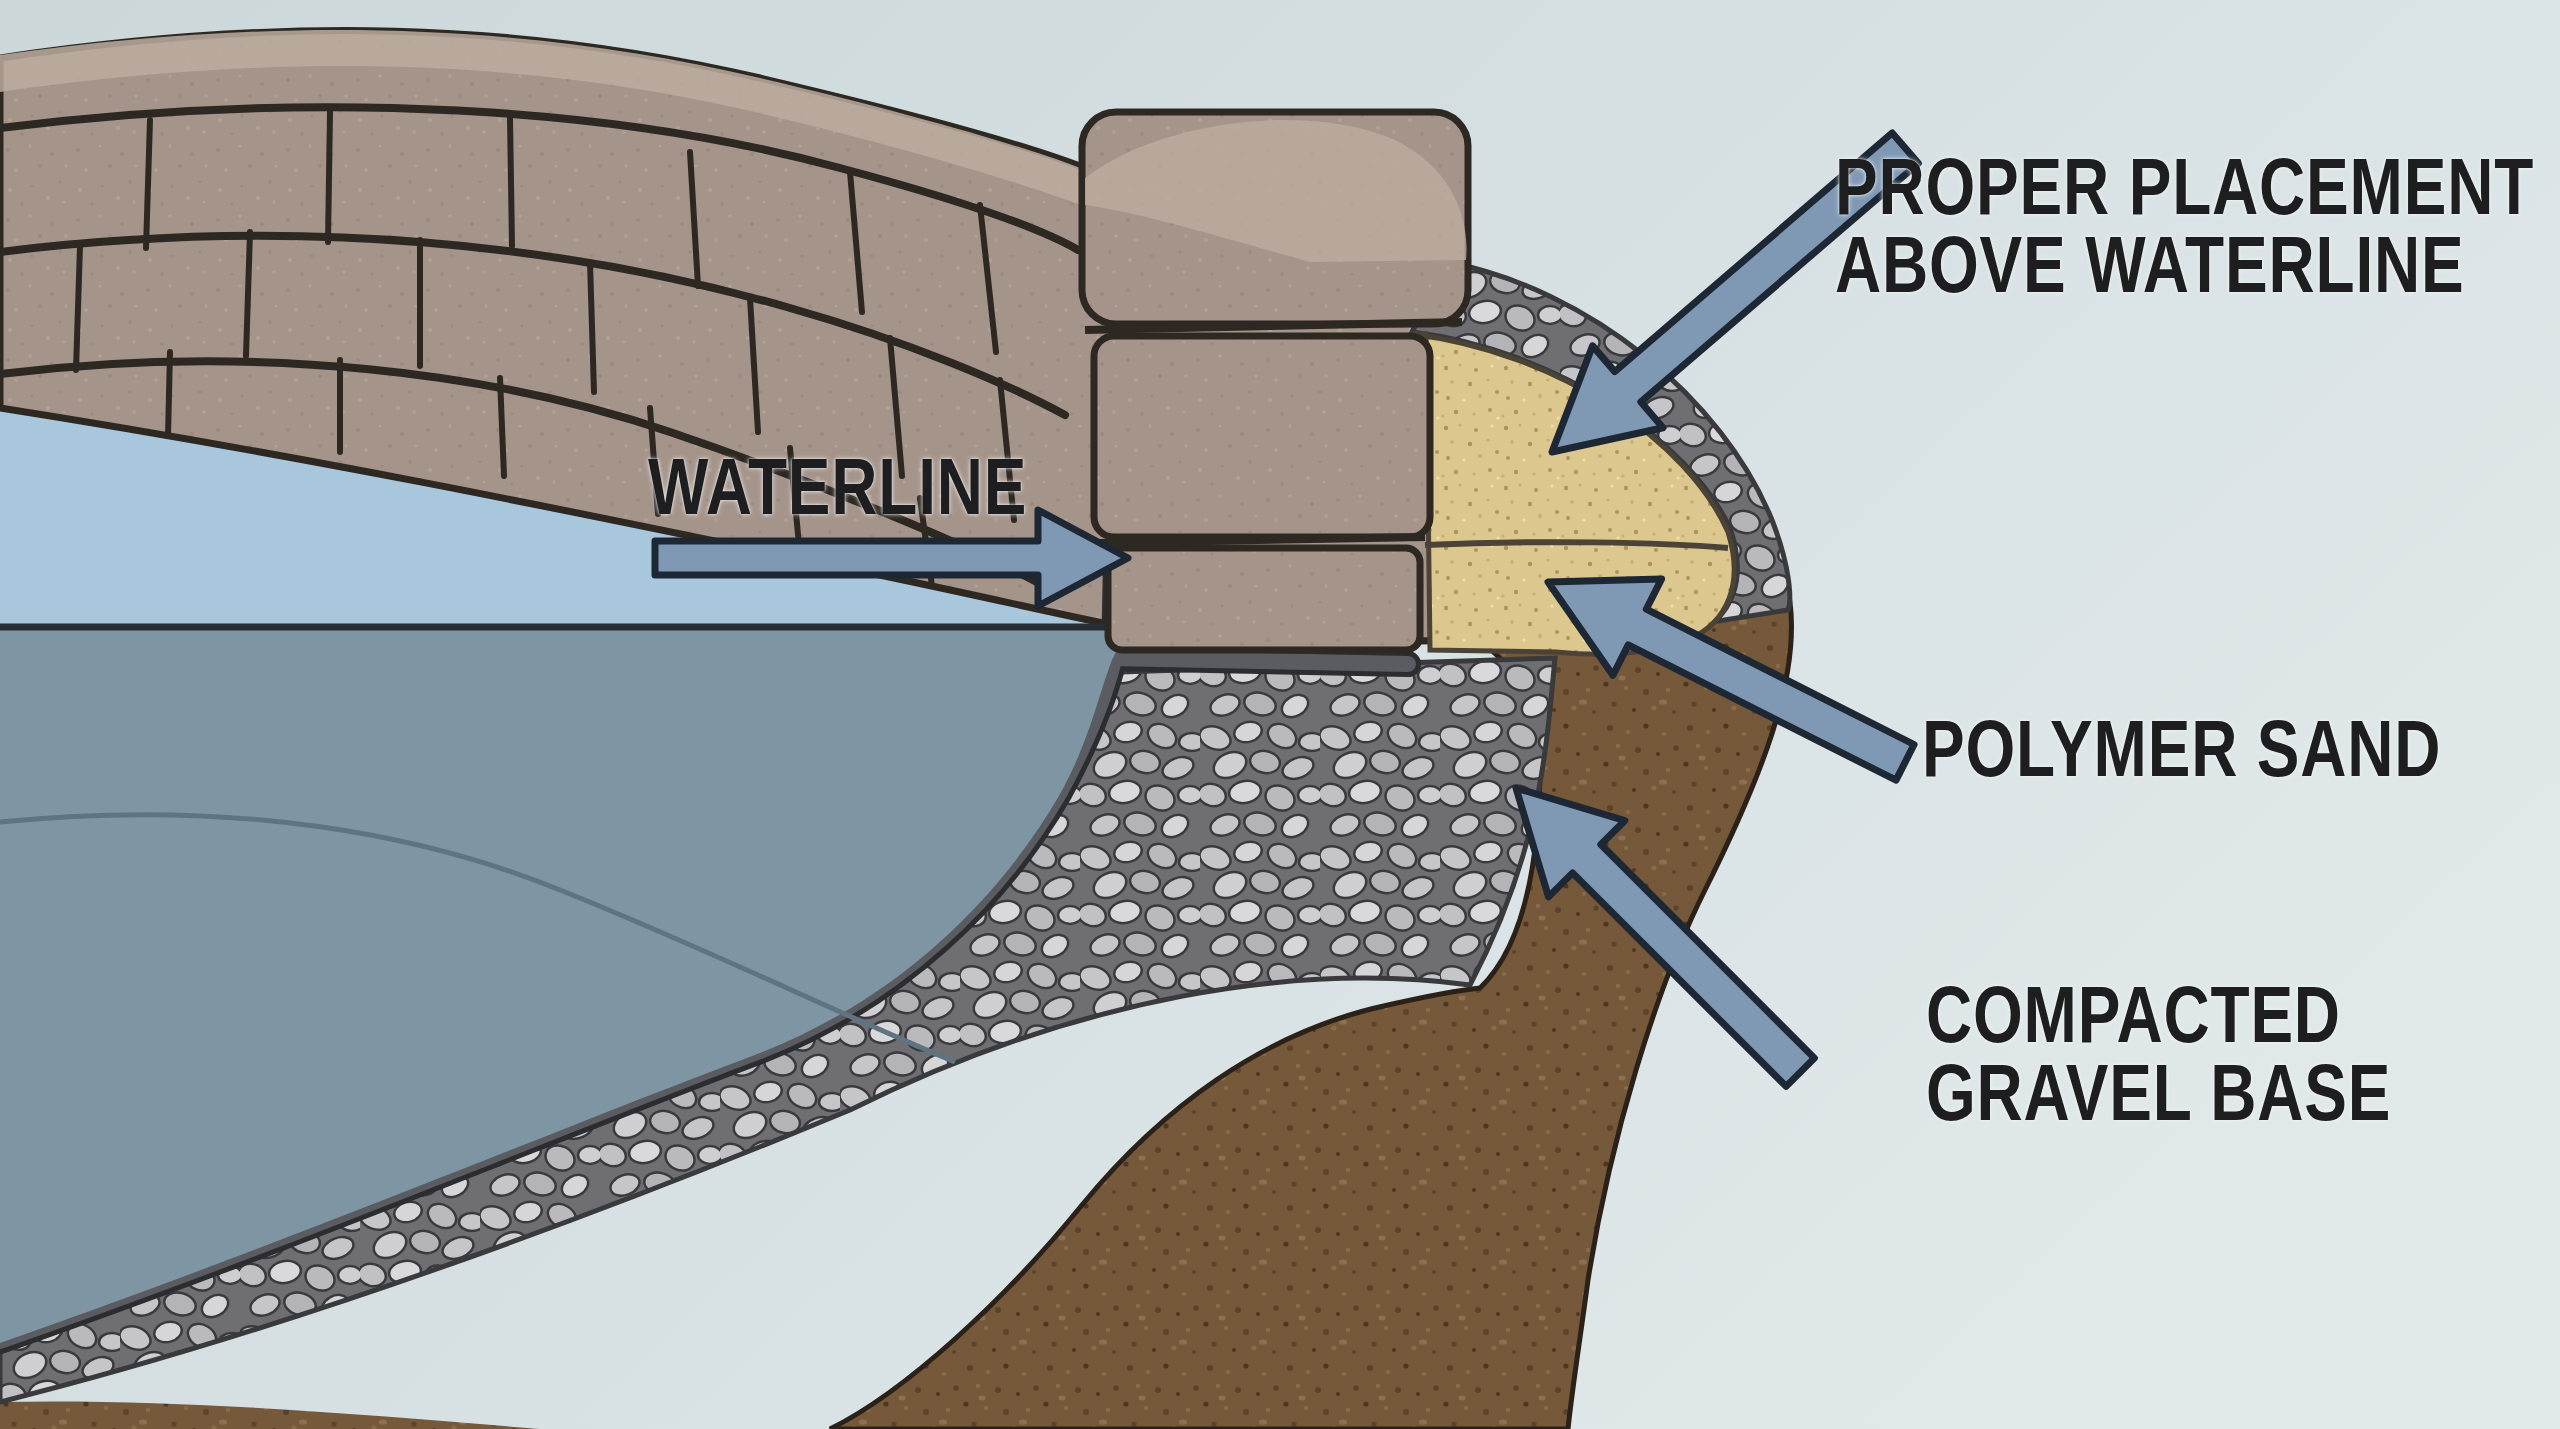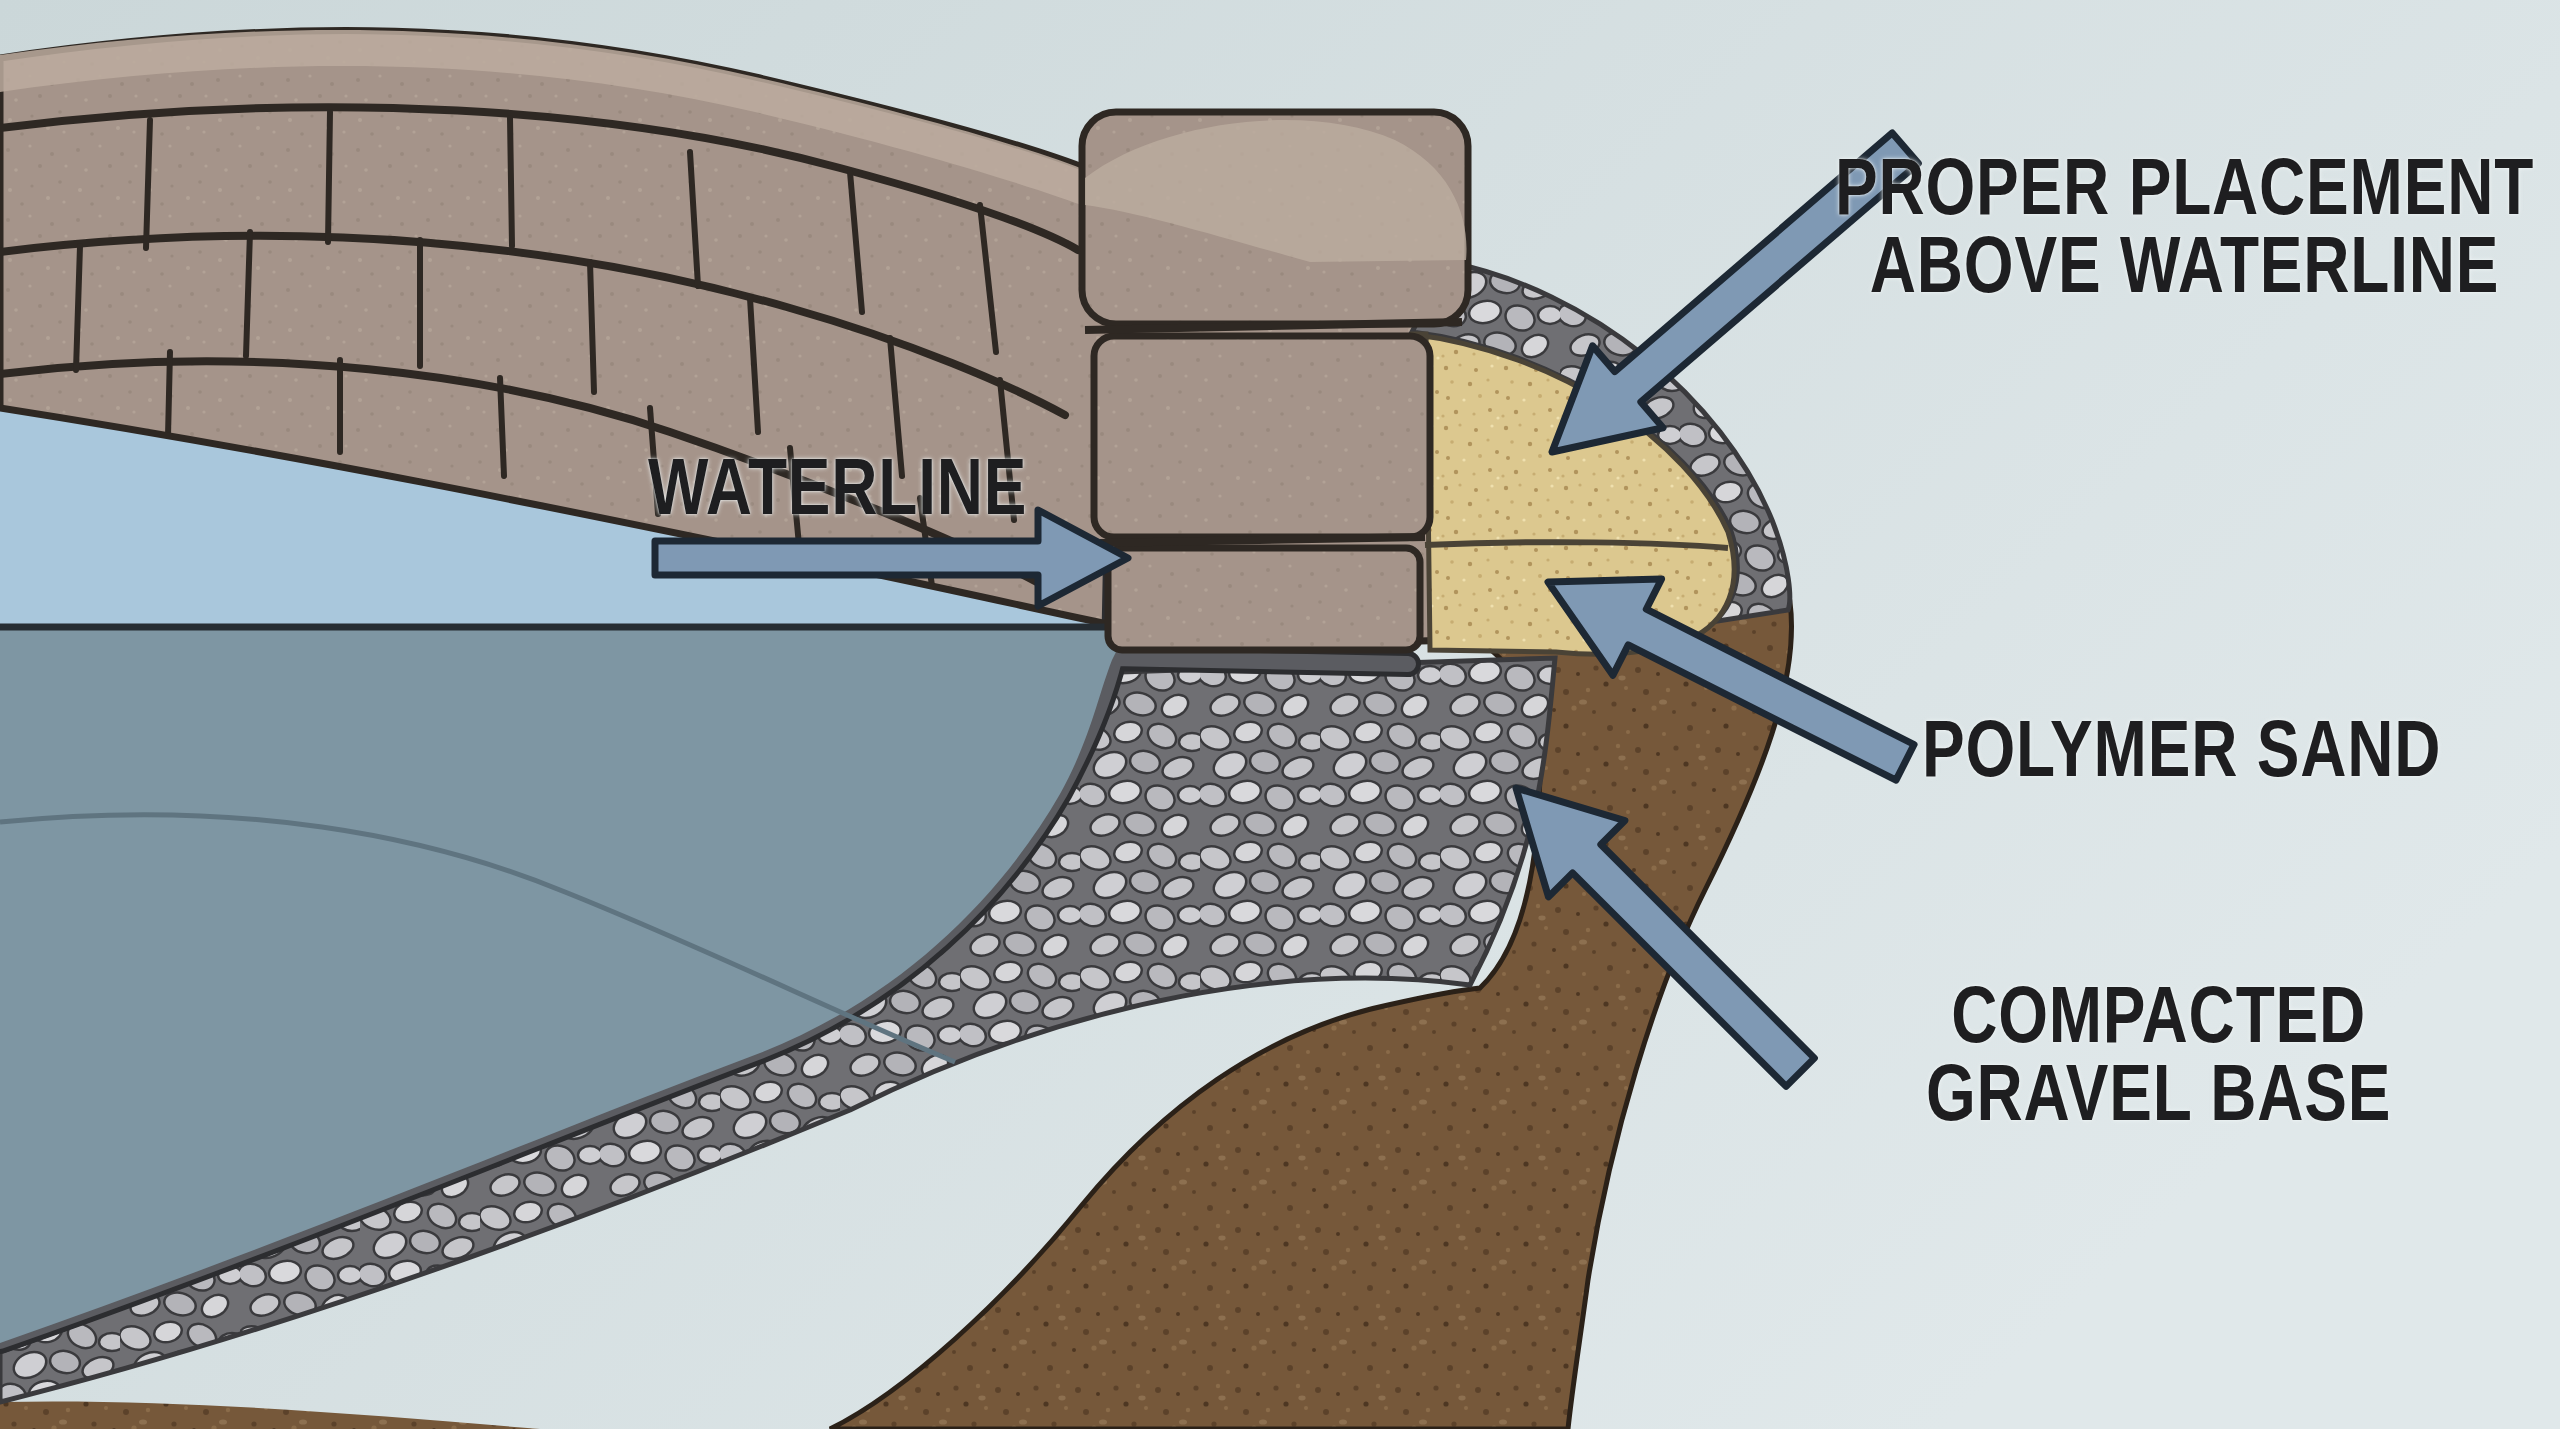--- a/index.html
+++ b/index.html
@@ -1,17 +1,17 @@
 <!DOCTYPE html>
 <html><head>
 <meta charset="utf-8">
 <style>
   html,body{margin:0;padding:0;background:#d2dcdf;}
   #stage{position:relative;width:2560px;height:1429px;overflow:hidden;
-         font-family:"Liberation Sans","DejaVu Sans",sans-serif;text-align:center;}
+         font-family:"Liberation Sans","DejaVu Sans",sans-serif;}
   #stage svg{position:absolute;left:0;top:0;}
   .label{position:absolute;font-weight:bold;font-size:80px;line-height:78px;
          letter-spacing:1px;color:#1e1e20;white-space:nowrap;
          transform:scaleX(.8);transform-origin:left top;
          text-shadow:0 0 6px rgba(242,247,247,.85),0 0 2px rgba(242,247,247,.9);}
   .lbl-proper{left:1835px;top:148px;}
   .lbl-waterline{left:648px;top:448px;}
   .lbl-polymer{left:1922px;top:710px;}
   .lbl-compacted{left:1926px;top:976px;}
 </style>

